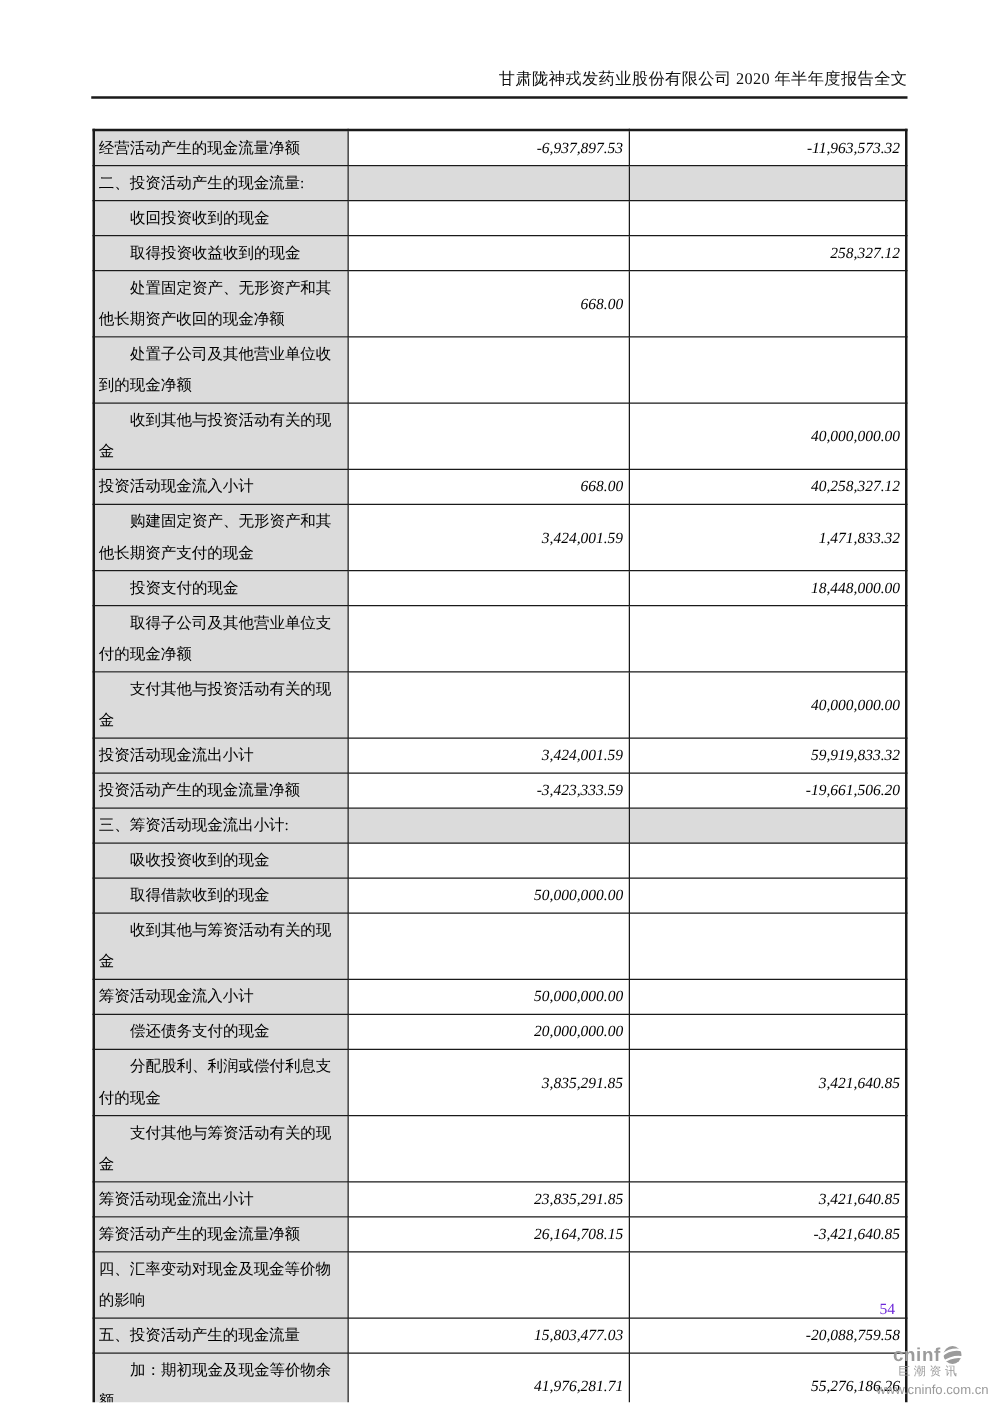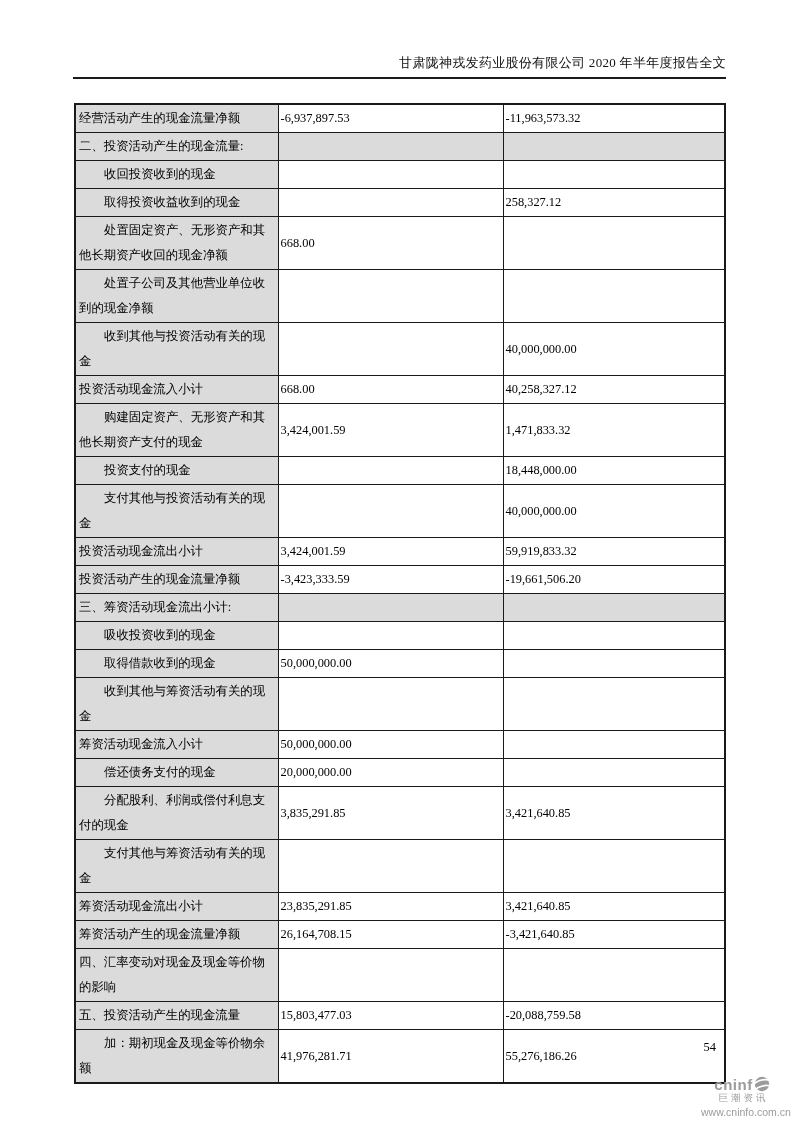--- a/index.html
+++ b/index.html
@@ -45,32 +45,34 @@
     vertical-align: middle;
     overflow: hidden;
   }
   table.cashflow td.label {
     background: #dbdbdb;
     padding: 1px 1px 1px 3px;
     line-height: 25px;
   }
   table.cashflow td.label.indent { text-indent: 25px; }
   table.cashflow td.num {
+    text-align: right;
     padding: 1px 4px 1px 2px;
     background: #ffffff;
+    font-style: italic;
   }
   table.cashflow tr.shaded td.num { background: #dbdbdb; }
   table.cashflow tr.single { height: 26px; }
   table.cashflow tr.tall { height: 50px; margin-top: 48px; }
   .page-number {
     position: absolute;
     top: 1040px;
     right: 77px;
     font-size: 12.5px;
-    color: #000000;
+    color: #6d28d9;
   }
   .logo {
     position: absolute;
     top: 1077px;
     right: 10px;
     width: 82px;
     color: #9b9b9b;
     text-align: center;
     line-height: 1;
   }
@@ -157,20 +159,25 @@
         </tr>
         <tr class="tall">
           <td class="label indent">购建固定资产、无形资产和其他长期资产支付的现金</td>
           <td class="num">3,424,001.59</td>
           <td class="num">1,471,833.32</td>
         </tr>
         <tr class="single">
           <td class="label indent">投资支付的现金</td>
           <td class="num"></td>
           <td class="num">18,448,000.00</td>
+        </tr>
+        <tr class="tall">
+          <td class="label indent">取得子公司及其他营业单位支付的现金净额</td>
+          <td class="num"></td>
+          <td class="num"></td>
         </tr>
         <tr class="single">
           <td class="label indent">支付其他与投资活动有关的现金</td>
           <td class="num"></td>
           <td class="num">40,000,000.00</td>
         </tr>
         <tr class="single">
           <td class="label">投资活动现金流出小计</td>
           <td class="num">3,424,001.59</td>
           <td class="num">59,919,833.32</td>

